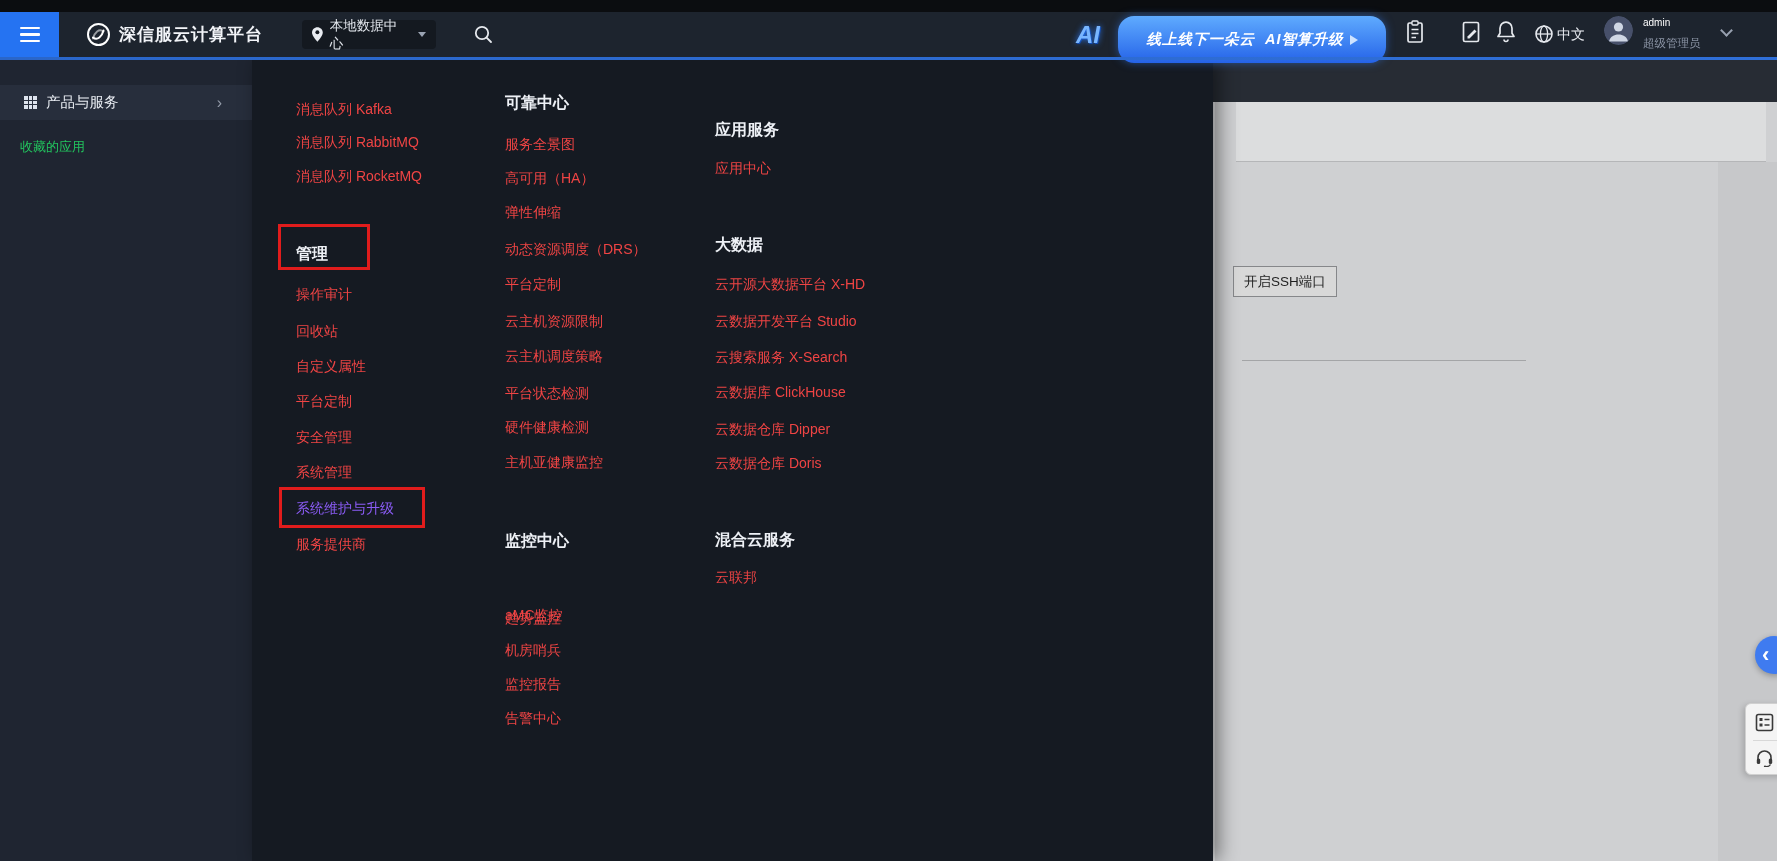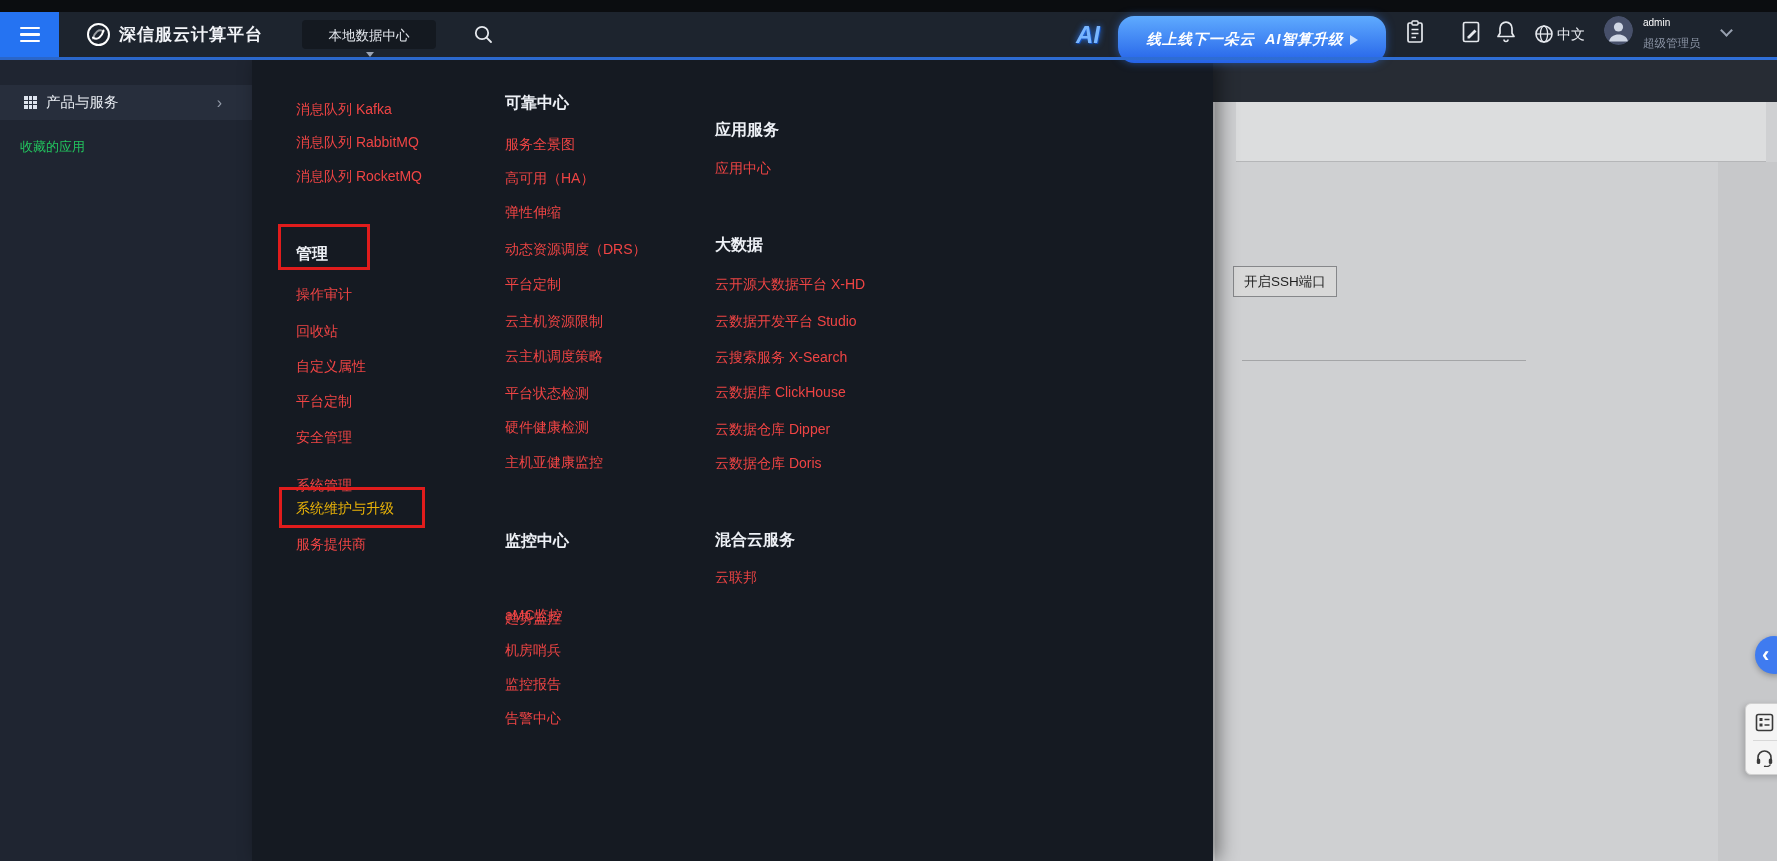--- a/index.html
+++ b/index.html
@@ -7,21 +7,21 @@
   #app{position:relative;width:1777px;height:861px;overflow:hidden;background:#0b0d10;}
 
   
   .topblack{position:absolute;left:0;top:0;width:1777px;height:12px;background:#0b0d10;z-index:50;}
   .header{position:absolute;left:0;top:12px;width:1777px;height:45px;background:#1d242e;z-index:50;}
   .blueline{position:absolute;left:0;top:57px;width:1777px;height:3px;background:linear-gradient(90deg,#2a66c9,#2f6fd8);z-index:50;}
   .hamburger{position:absolute;left:0;top:0;width:59px;height:45px;background:#2573f2;display:flex;flex-direction:column;justify-content:center;align-items:center;gap:4px;cursor:pointer;}
   .hamburger i{display:block;width:20px;height:2.5px;background:#fff;border-radius:1px;}
   .logo{position:absolute;left:86px;top:10px;width:25px;height:25px;}
   .brand{position:absolute;left:119px;top:0;height:45px;display:flex;align-items:center;font-size:17px;font-weight:bold;color:#f2f4f8;letter-spacing:1px;}
-  .dcpill{position:absolute;left:302px;top:8px;width:134px;height:29px;background:#141920;border-radius:4px;display:flex;align-items:center;gap:7px;padding:0 10px;cursor:pointer;flex-direction:column;}
+  .dcpill{position:absolute;left:302px;top:8px;width:134px;height:29px;background:#141920;border-radius:4px;display:flex;align-items:center;gap:7px;padding:0 10px;cursor:pointer;}
   .dcpill .txt{font-size:13.5px;color:#e2e6ec;}
   .caret{width:0;height:0;border-left:4.5px solid transparent;border-right:4.5px solid transparent;border-top:5px solid #9aa3b2;margin-left:2px;}
   .search{position:absolute;left:473px;top:12px;width:21px;height:21px;cursor:pointer;}
   .ailogo{position:absolute;left:1058px;top:2px;width:60px;height:42px;display:flex;align-items:center;justify-content:center;font-weight:bold;font-style:italic;font-size:24px;color:#79b6ff;text-shadow:0 0 6px #2d7dff,1px 1px 0 #0c3f9e;}
   .aipill{position:absolute;left:1118px;top:4px;width:268px;height:47px;border-radius:16px;background:linear-gradient(180deg,#5fabff,#2563e8);display:flex;align-items:center;justify-content:center;gap:6px;box-shadow:0 0 8px rgba(47,111,216,.6);cursor:pointer;}
   .aipill .txt{font-size:14.5px;font-weight:bold;font-style:italic;color:#fff;letter-spacing:1px;white-space:pre;}
   .aipill .arrow{width:0;height:0;border-top:5px solid transparent;border-bottom:5px solid transparent;border-left:8px solid #cfe4ff;}
   .hicon{position:absolute;top:8px;width:20px;height:24px;cursor:pointer;}
   .lang{position:absolute;left:1557px;top:0;height:45px;display:flex;align-items:center;font-size:14px;color:#e6e9ef;cursor:pointer;}
   .avatar{position:absolute;left:1604px;top:4px;width:29px;height:29px;border-radius:50%;overflow:hidden;cursor:pointer;}
@@ -35,21 +35,21 @@
   .sbrow .grid{margin-left:24px;width:13px;height:13px;display:grid;grid-template-columns:repeat(3,3.5px);grid-template-rows:repeat(3,3.5px);gap:1.2px;}
   .sbrow .grid i{background:#dde3ed;display:block;}
   .sbrow .lbl{margin-left:9px;font-size:14.5px;color:#e8ecf2;}
   .sbrow .chev{position:absolute;right:30px;color:#929aa8;font-size:16px;line-height:1;}
   .sbfav{position:absolute;left:20px;top:78px;font-size:13px;color:#22c55e;}
 
   
   .menu{position:absolute;left:252px;top:60px;width:961px;height:801px;background:#151a22;z-index:30;box-shadow:6px 0 18px rgba(0,0,0,.45);}
   .mi{position:absolute;transform:translateY(-50%);white-space:nowrap;font-size:14px;color:#ef4444;cursor:pointer;}
   .mh{position:absolute;transform:translateY(-50%);white-space:nowrap;font-size:16px;font-weight:bold;color:#eef1f6;}
-  .mi.active{color:#eab308;}
+  .mi.active{color:#8b5cf6;}
   .redbox{position:absolute;border:3px solid #e11c1c;z-index:40;pointer-events:none;}
 
   
   .page{position:absolute;left:1213px;top:60px;width:564px;height:801px;background:#cfd0d2;z-index:10;}
   .pg-edge{position:absolute;left:0;top:0;width:2px;height:801px;background:#e4e5e7;}
   .pg-dark{position:absolute;left:0;top:0;width:564px;height:42px;background:#272c34;}
   .pg-white{position:absolute;left:23px;top:42px;width:530px;height:60px;background:#dcddde;border-bottom:1px solid #b5b6b8;}
   .pg-strip{position:absolute;left:505px;top:102px;width:59px;height:699px;background:#c7c8ca;}
   .sshbtn{position:absolute;left:20px;top:206px;width:104px;height:31px;background:#d8d8d8;border:1px solid #86878a;font-size:13.5px;color:#1f1f1f;display:flex;align-items:center;justify-content:center;cursor:pointer;}
   .pg-div{position:absolute;left:29px;top:300px;width:284px;height:1px;background:#a4a5a7;}
@@ -116,21 +116,21 @@
   <div class="menu" id="megamenu">
       <div class="mi" style="left: 44px; top: 50px;">消息队列 Kafka</div>
       <div class="mi" style="left: 44px; top: 83px;">消息队列 RabbitMQ</div>
       <div class="mi" style="left: 44px; top: 117px;">消息队列 RocketMQ</div>
       <div class="mh" style="left: 44px; top: 194px;">管理</div>
       <div class="mi" style="left: 44px; top: 235px;">操作审计</div>
       <div class="mi" style="left: 44px; top: 272px;">回收站</div>
       <div class="mi" style="left: 44px; top: 307px;">自定义属性</div>
       <div class="mi" style="left: 44px; top: 342px;">平台定制</div>
       <div class="mi" style="left: 44px; top: 378px;">安全管理</div>
-      <div class="mi" style="left: 44px; top: 413px; margin-top: 13px;">系统管理</div>
+      <div class="mi" style="left: 44px; top: 413px;">系统管理</div>
       <div class="mi active" style="left: 44px; top: 449px;">系统维护与升级</div>
       <div class="mi" style="left: 44px; top: 485px;">服务提供商</div>
       <div class="mh" style="left: 253px; top: 43px;">可靠中心</div>
       <div class="mi" style="left: 253px; top: 85px;">服务全景图</div>
       <div class="mi" style="left: 253px; top: 119px;">高可用（HA）</div>
       <div class="mi" style="left: 253px; top: 153px;">弹性伸缩</div>
       <div class="mi" style="left: 253px; top: 190px;">动态资源调度（DRS）</div>
       <div class="mi" style="left: 253px; top: 225px;">平台定制</div>
       <div class="mi" style="left: 253px; top: 262px;">云主机资源限制</div>
       <div class="mi" style="left: 253px; top: 297px;">云主机调度策略</div>

